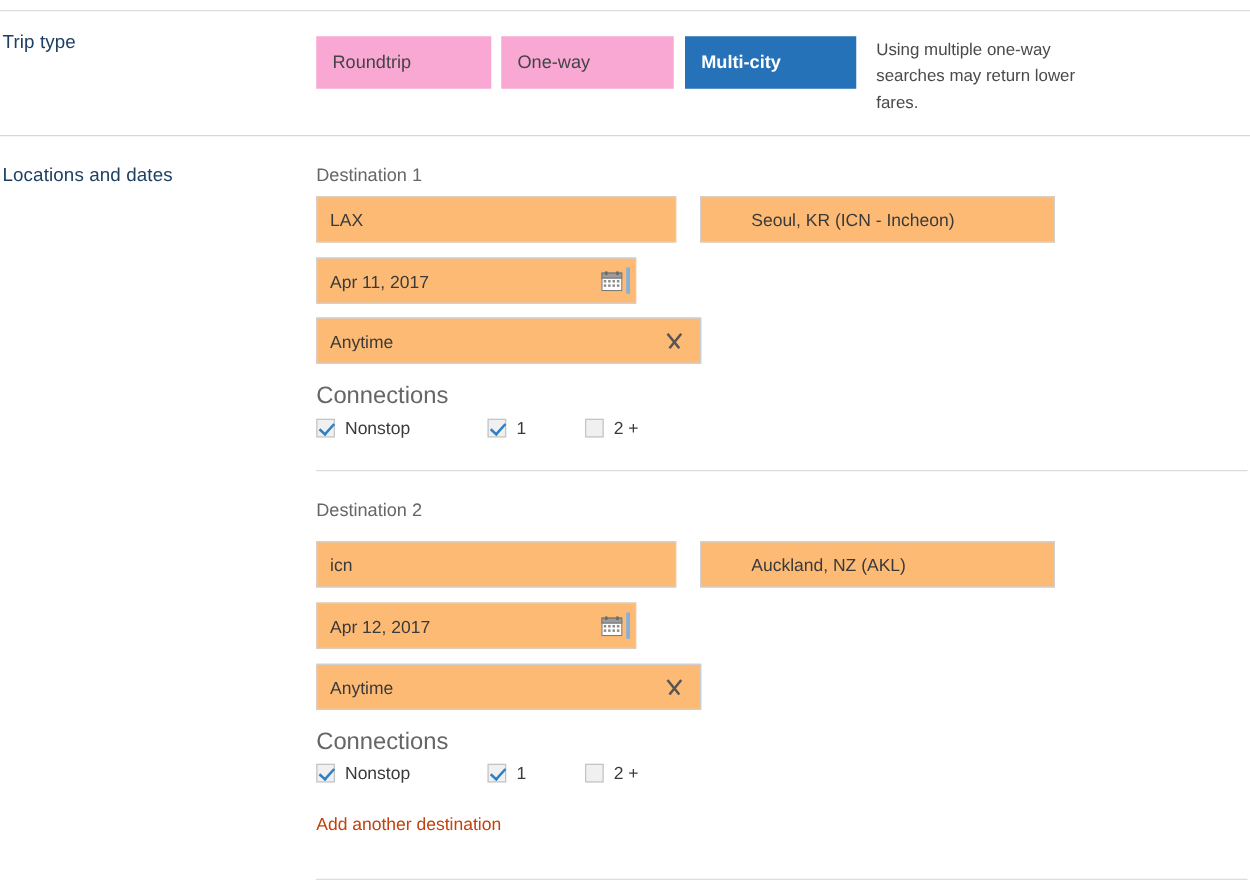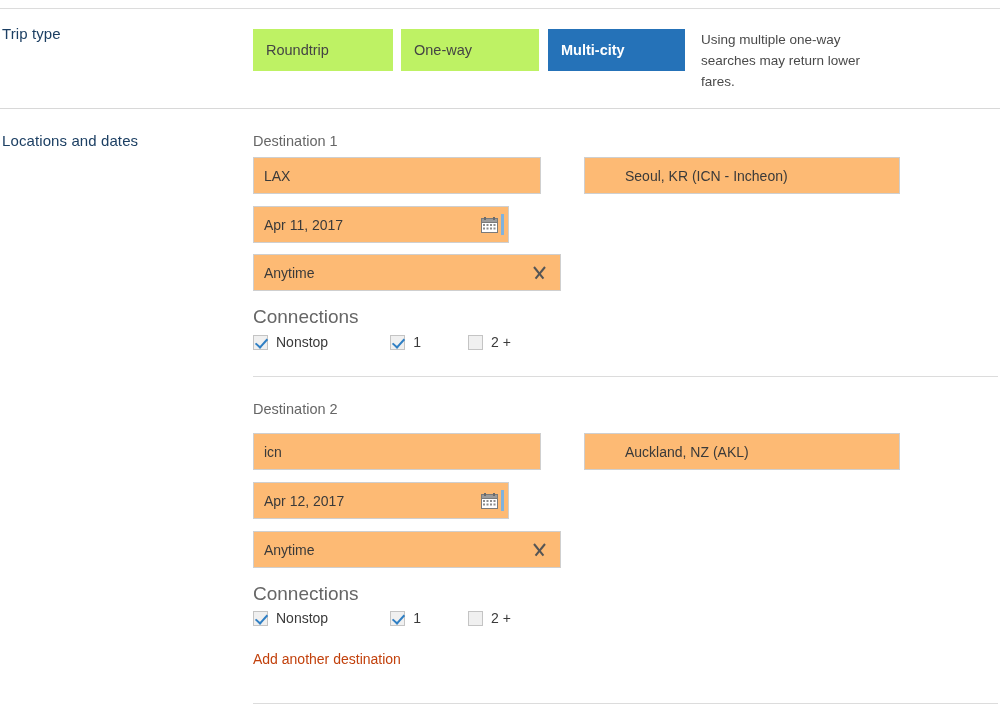--- a/index.html
+++ b/index.html
@@ -42,21 +42,21 @@
     color: #1c3f63;
     font-weight: 400;
     letter-spacing: 0.1px;
   }
 
   
   .tab {
     position: absolute;
     top: 29px;
     height: 42px;
-    background: #bef264;
+    background: #f9a8d4;
     border: none;
     padding: 0 0 0 13px;
     display: flex;
     align-items: center;
     font-family: "Liberation Sans", sans-serif;
     font-size: 14.5px;
     color: #444444;
     cursor: pointer;
     text-align: left;
   }
@@ -93,21 +93,21 @@
     border: 1px solid #cfcfcf;
     background: #fdba74;
     display: flex;
     align-items: center;
     padding: 0 10px;
     font-size: 14px;
     color: #3a3a3a;
     font-family: "Liberation Sans", sans-serif;
   }
   .field.origin   { left: 253px; width: 288px; }
-  .field.dest     { left: 584px; width: 316px; padding-left: 40px; }
+  .field.dest     { left: 560px; width: 284px; padding-left: 40px; }
   .field.date     { left: 253px; width: 256px; padding-right: 4px; }
   .field.time     { left: 253px; width: 308px; justify-content: flex-end; }
 
   .field-text { flex: 1 1 auto; white-space: nowrap; overflow: hidden; }
 
   
   .cal-wrap {
     display: flex;
     align-items: center;
     gap: 3px;

